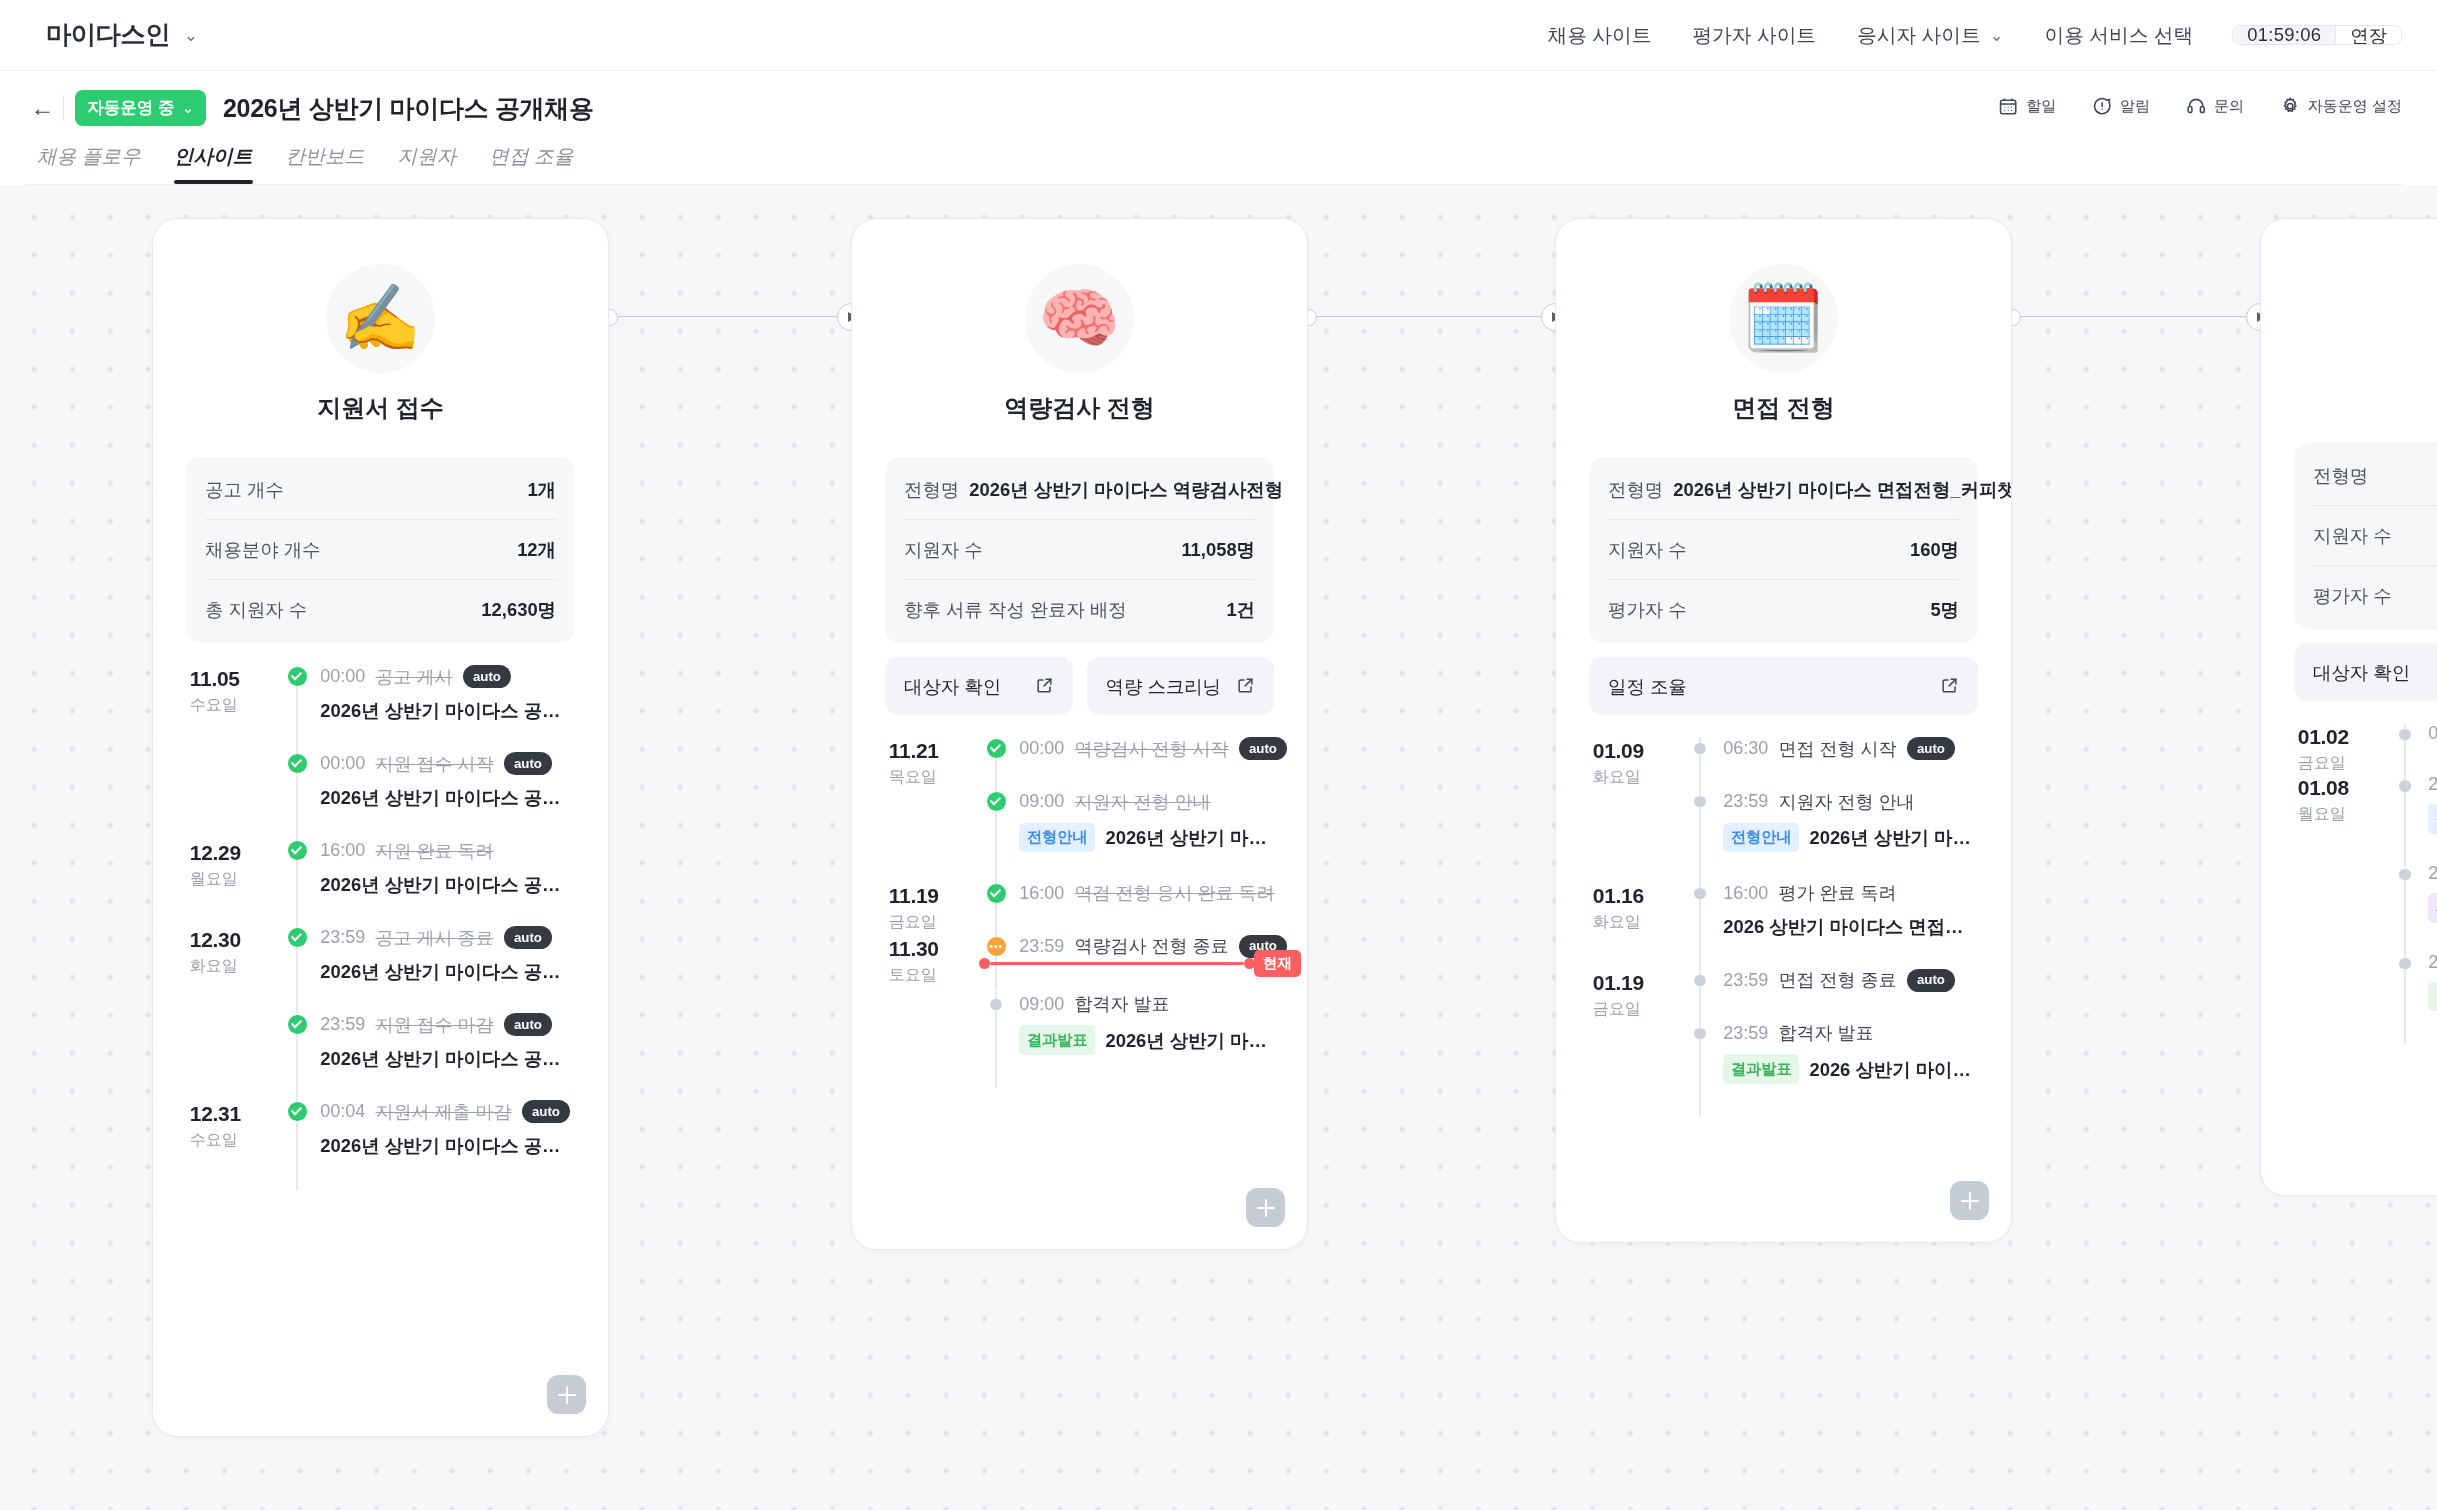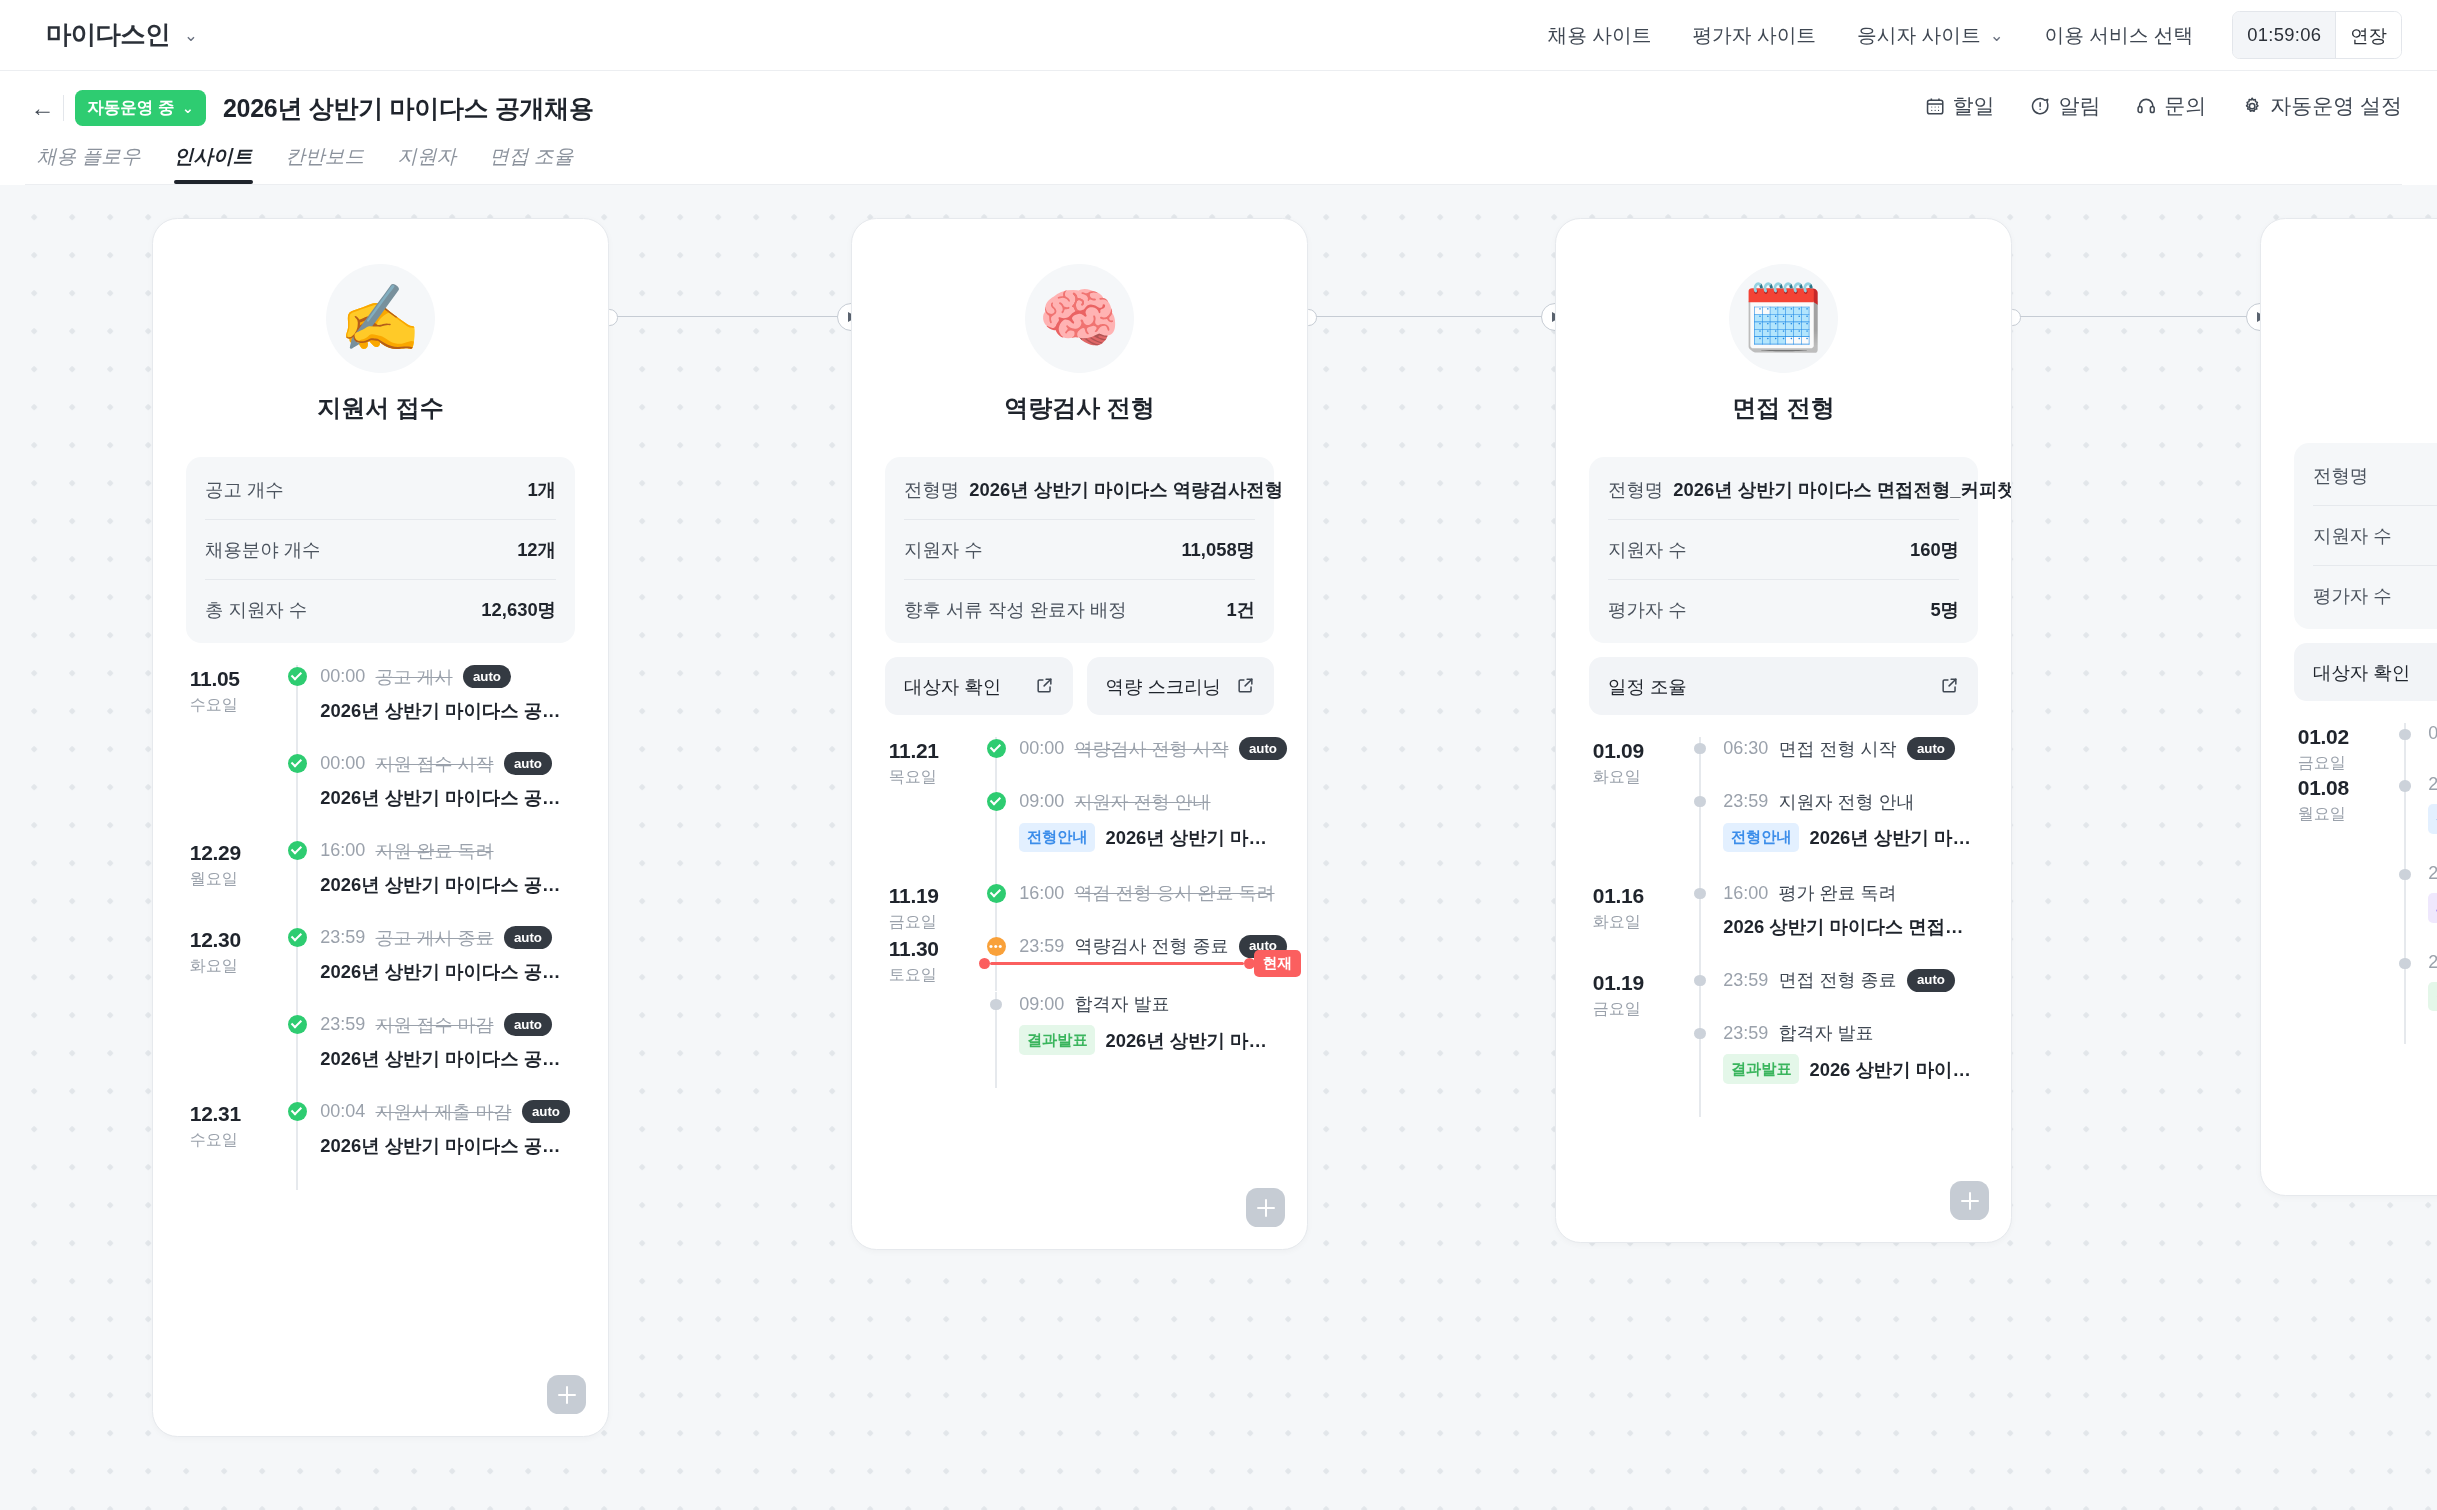--- a/index.html
+++ b/index.html
@@ -21,21 +21,21 @@
     position: relative; z-index: 40;
   }
   .brand { display: flex; align-items: center; gap: 14px; }
   .brand-name { font-size: 25.4px; font-weight: 700; color: #2b3038; letter-spacing: -0.6px; }
   .chev { color: #6b7280; font-size: 16.5px; line-height: 1; display:inline-block; }
   .topbar-spacer { flex: 1; }
   .topnav { display: flex; align-items: center; gap: 41px; }
   .topnav-item { font-size: 19.7px; color: #3f4752; white-space: nowrap; display:flex; align-items:center; gap: 9px; }
   .timer-wrap {
     margin-left: 39px; display: flex; align-items: stretch;
-    border: 1.3px solid #e3e6eb; border-radius: 7.6px; overflow: hidden; height: 48px;
+    border: 1.3px solid #e3e6eb; border-radius: 7.6px; overflow: hidden; height: 20px;
   }
   .timer-val {
     background: #f3f5f8; color: #2b3038; font-size: 18.4px;
     display: flex; align-items: center; padding: 0 14px; letter-spacing: 0.3px;
   }
   .timer-btn {
     background: #ffffff; color: #2b3038; font-size: 18.4px;
     display: flex; align-items: center; padding: 0 14px; border-left: 1.3px solid #e3e6eb;
     cursor: pointer;
   }
@@ -51,21 +51,21 @@
   }
   .vdiv { width: 1.3px; height: 25.4px; background: #e3e6eb; margin: 0 10.2px 0 3.8px; }
   .status-pill {
     background: #2ecc71; color: #ffffff; font-size: 16.5px; font-weight: 700;
     border-radius: 7.6px; padding: 7px 12.7px; display: flex; align-items: center; gap: 7.6px;
     cursor: pointer; white-space: nowrap;
   }
   .status-pill .chev { color:#ffffff; font-size: 14px; }
   .proj-title { font-size: 25px; font-weight: 700; color: #1f242c; margin-left: 16.5px; letter-spacing: -0.3px; }
   .subhead-right { margin-left: auto; display: flex; align-items: center; gap: 36px; padding-bottom: 3.8px;}
-  .tool-item { display: flex; align-items: center; gap: 7.6px; font-size: 21px; color: #3f4752; cursor: pointer; white-space: nowrap; }
+  .tool-item { display: flex; align-items: center; gap: 7.6px; font-size: 15px; color: #3f4752; cursor: pointer; white-space: nowrap; }
   .tool-item svg { display:block; }
 
   .tabs { display: flex; gap: 0; margin-top: 16.5px; position: relative; font-style: italic; }
   .tab {
     font-size: 19.7px; color: #8b929c; padding: 0 16.5px 14px 16.5px; cursor: pointer; white-space: nowrap;
   }
   .tab:first-child { padding-left: 11.4px; }
   .tab.active { color: #1f242c; font-weight: 700; }
   .tab.active::after {
     content: ""; position: absolute; bottom: 0; height: 3.8px; background: #1f242c; border-radius: 1.9px;

